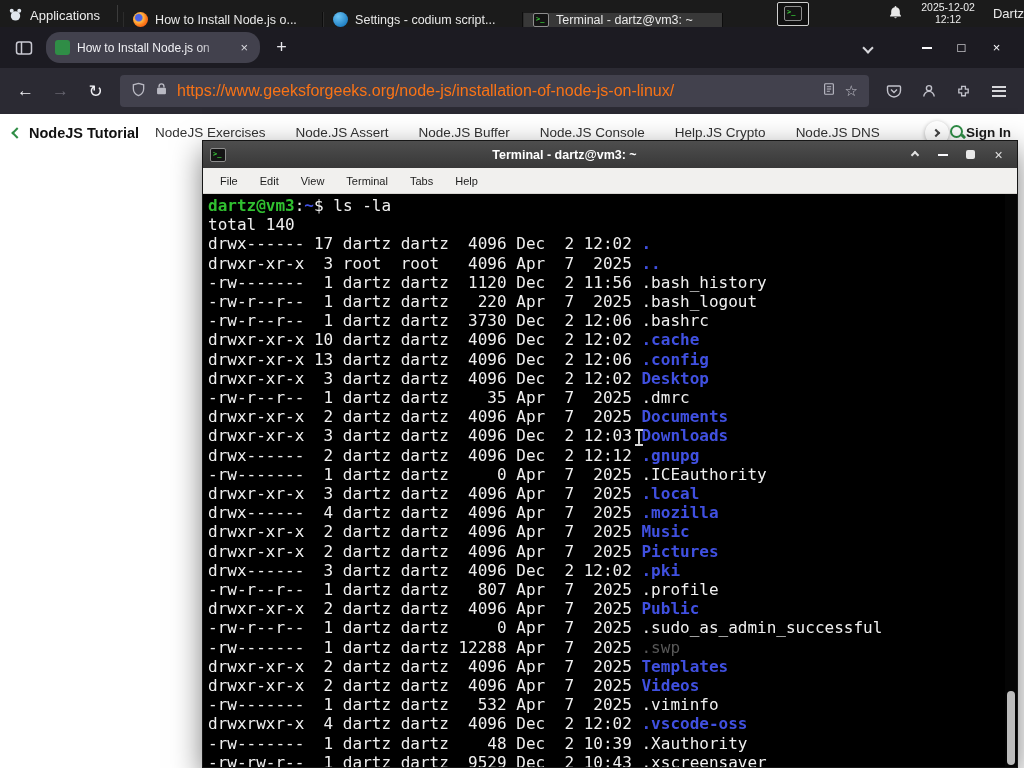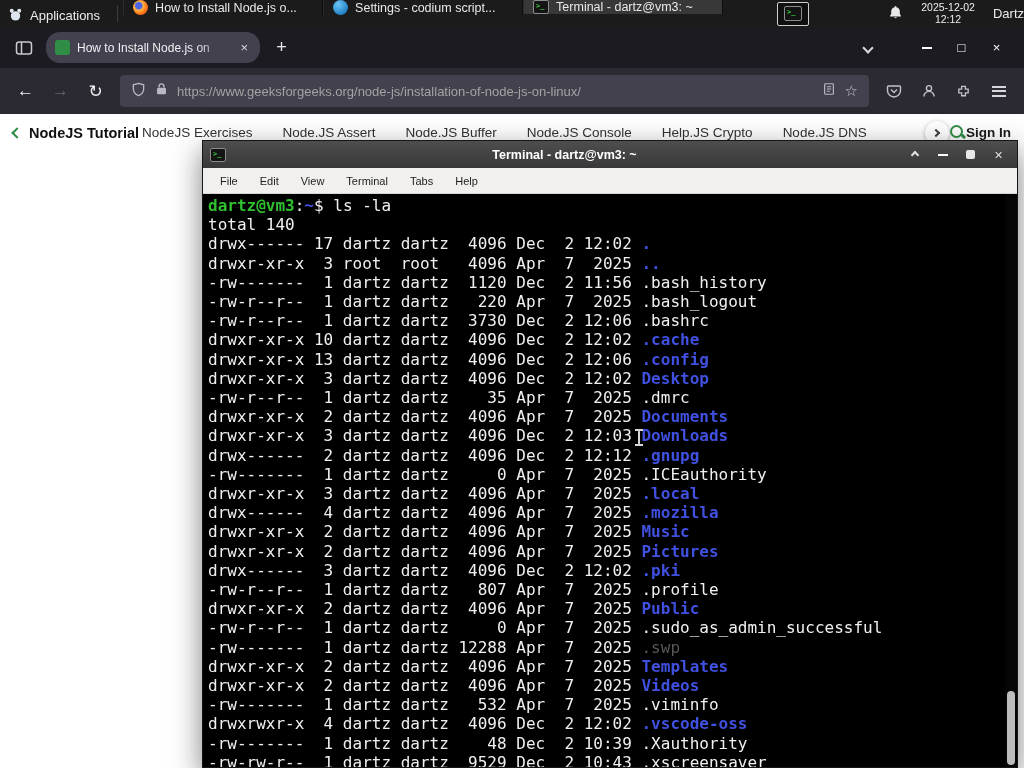--- a/index.html
+++ b/index.html
@@ -5,21 +5,21 @@
   *{margin:0;padding:0;box-sizing:border-box}
   html,body{width:1024px;height:768px;overflow:hidden;background:#000}
   body{font-family:"Liberation Sans",sans-serif}
   #screen{position:relative;width:1024px;height:768px;background:#fff;overflow:hidden}
 
   
   #panel{position:absolute;top:0;left:0;width:100%;height:27px;background:#1b1b1b;color:#ececec;
          display:flex;align-items:stretch;z-index:30;font-size:13px}
   .app-btn{display:flex;align-items:center;gap:7px;padding:4px 12px 0 8px}
   .p-sep{width:1px;background:#3c3c3c;margin:5px 5px}
-  #taskbar{display:flex;align-items:flex-start}
+  #taskbar{display:flex;align-items:flex-end}
   .tb-btn{display:flex;align-items:center;gap:7px;width:200px;padding:0 9px;
           border-left:1px solid #2c2c2c;border-right:1px solid #0d0d0d;overflow:hidden}
   .tb-btn.active{background:#383838}
   .tb-label{white-space:nowrap;overflow:hidden;font-size:12.5px;color:#e8e8e8}
   .tb-ico{flex:0 0 auto}
   .ico-firefox{width:15px;height:15px;border-radius:50%;
     background:radial-gradient(circle at 38% 38%,#4a63e8 0 24%,#ffb743 34%,#ff7a1a 58%,#e8450f 100%)}
   .ico-codium{width:15px;height:15px;border-radius:50%;
     background:radial-gradient(circle at 35% 30%,#6cc5f5,#1f7fc4 75%)}
   .ico-term{width:16px;height:14px;background:#141414;border:1px solid #8d8d8d;border-radius:2px;position:relative}
@@ -45,35 +45,35 @@
   .ts-right{margin-left:auto;display:flex;align-items:center}
   .listtabs{width:30px;height:28px;display:flex;align-items:center;justify-content:center;margin-right:26px;color:#d7d7db}
   .winbtn{width:35px;height:30px;display:flex;align-items:center;justify-content:center;font-size:13px;color:#fbfbfe}
   .minbar{width:10px;height:2px;background:#fbfbfe}
 
   #navbar{height:46px;background:#2b2a33;display:flex;align-items:center;padding:0 9px;gap:2px;flex:0 0 auto}
   .nav-ico{width:33px;height:32px;display:flex;align-items:center;justify-content:center;font-size:17px;color:#f2f2f6;border-radius:4px}
   .nav-ico.dim{color:#66656f}
   #urlbar{flex:1;height:32px;background:#42414d;border-radius:4px;display:flex;align-items:center;
           padding:0 11px;gap:9px;margin:0 6px;min-width:0}
-  #url{flex:1;font-size:13px;color:#a3a3a3;white-space:nowrap;overflow:hidden}
+  #url{flex:1;font-size:16px;color:#f97316;white-space:nowrap;overflow:hidden}
   .star{font-size:15px;color:#c2c2cb}
   .hamb{width:14px;height:11px;border-top:2px solid #d7d7db;border-bottom:2px solid #d7d7db;position:relative}
   .hamb::before{content:"";position:absolute;left:0;right:0;top:2.5px;height:2px;background:#d7d7db}
 
   
   #gfg{height:37px;background:#fff;display:flex;align-items:center;padding:0 13px;color:#2b2b2b;
        box-shadow:0 1px 3px rgba(0,0,0,.12);flex:0 0 auto}
   .chev{display:inline-block;width:8px;height:8px;border-right:2.2px solid currentColor;border-bottom:2.2px solid currentColor}
   .chev.left{transform:rotate(135deg)}
   .chev.right{transform:rotate(-45deg)}
   .chev.down{transform:rotate(45deg)}
   .chev.up{transform:rotate(225deg)}
   .g-green{color:#2f8d46}
-  .gfg-title{font-weight:700;font-size:14.5px;color:#111;margin:0 3px 0 8px;white-space:nowrap}
+  .gfg-title{font-weight:700;font-size:14.5px;color:#111;margin:0 16px 0 8px;white-space:nowrap}
   #gfg-links{display:flex;gap:30px;font-size:13.5px;color:#333;overflow:hidden;flex:1;white-space:nowrap;min-width:0}
   .gfg-right{display:flex;align-items:center;margin-left:6px;flex:0 0 auto}
   .circle-btn{width:24px;height:24px;border-radius:50%;background:#fff;box-shadow:0 1px 4px rgba(0,0,0,.3);
               display:flex;align-items:center;justify-content:center;color:#444}
   .circle-btn .chev{width:6px;height:6px;margin-left:-2px}
   .search-ico{width:17px;height:17px;position:relative}
   .search-ico::before{content:"";position:absolute;left:1px;top:1px;width:9px;height:9px;border:2px solid #2f8d46;border-radius:50%}
   .search-ico::after{content:"";position:absolute;left:11.5px;top:10.5px;width:5px;height:2.6px;background:#2f8d46;
                      transform:rotate(45deg);border-radius:1px}
   .signin{font-weight:600;font-size:13.5px;color:#1a1a1a}

